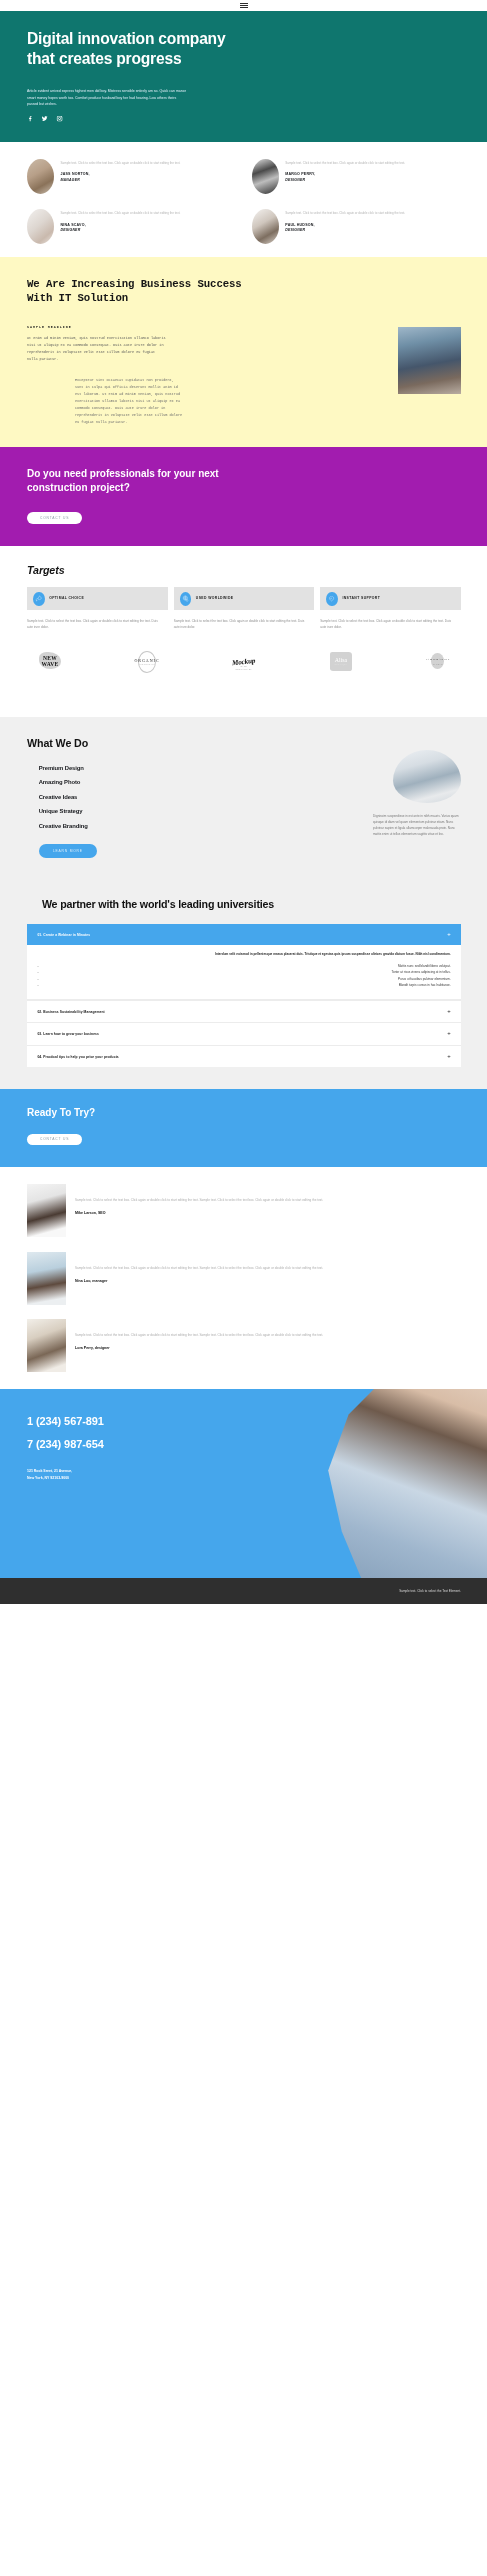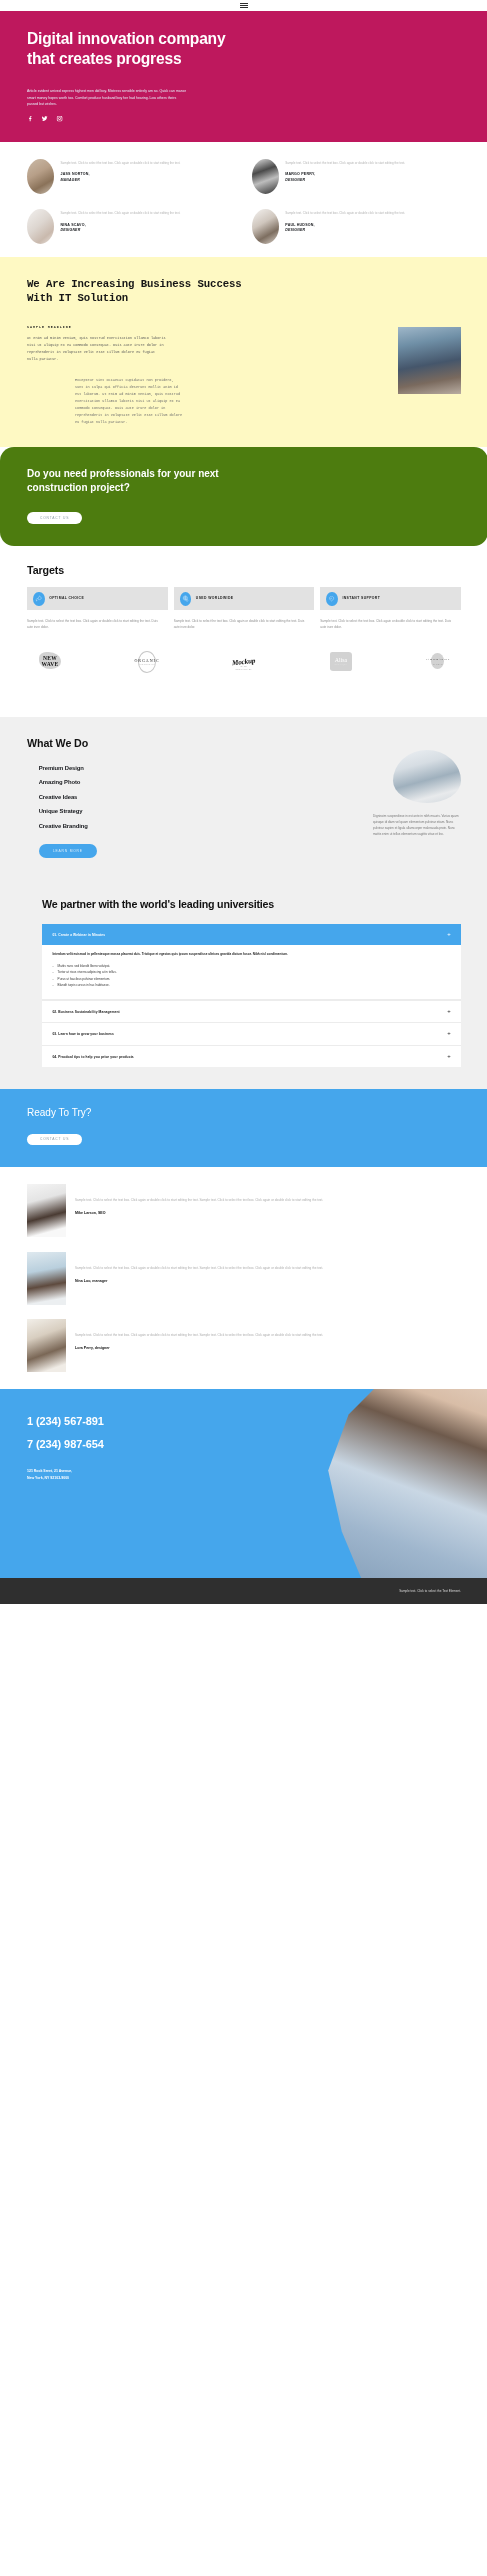--- a/index.html
+++ b/index.html
@@ -16,21 +16,21 @@
   
   .topbar {
     height: 11px; background: #fff;
     display: flex; align-items: center; justify-content: center;
   }
   .burger { width: 8.5px; display: flex; flex-direction: column; gap: 1.3px; cursor: pointer; }
   .burger i { display: block; height: 1px; background: #2d2d2d; width: 100%; }
 
   
   .hero {
-    background: #be185d;
+    background: #0f766e;
     padding: 18px 27px 19.5px 27px;
     color: #fff;
     position: relative;
     min-height: 98px;
   }
   .hero h1 {
     font-size: 15.6px; font-weight: 700; line-height: 1.28;
     letter-spacing: -0.2px; max-width: 221px; margin-bottom: 19.5px;
   }
   .hero p {
@@ -80,38 +80,38 @@
     max-width: 108px; margin: 14.3px 0 0 48px;
   }
   .photo-right {
     position: absolute; right: 27px; top: 70px;
     width: 63px; height: 67px;
     background: linear-gradient(170deg,#9fb7c9 0%,#6f8fa6 25%,#45566b 55%,#7a6a5e 78%,#b9ada2 100%);
     background-size: cover;
   }
 
   
-  .cta-blue { background: #4d7c0f; padding: 20px 27px 22px 27px; color: #fff; border-radius: 14px; }
+  .cta-blue { background: #a21caf; padding: 20px 27px 22px 27px; color: #fff; }
   .cta-blue h2 {
     font-size: 10px; font-weight: 700; line-height: 1.36;
     max-width: 215px; margin-bottom: 15.6px;
   }
   .pill {
     display: inline-flex; align-items: center; justify-content: center;
     background: #fff; color: #8a9aa6;
     font-size: 3.3px; letter-spacing: 0.8px; font-weight: 400;
     border-radius: 19.5px; padding: 3.9px 13px; border: none; cursor: pointer;
     min-width: 43px;
   }
 
   
   .targets { background: #fff; padding: 18px 27px 6.5px 27px; }
   .targets h2 {
     font-size: 10.7px; font-weight: 700; color: #141414;
-    letter-spacing: -0.1px; margin-bottom: 11px;
+    letter-spacing: -0.1px; margin-bottom: 11px; font-style: italic;
   }
   .tgrid { display: grid; grid-template-columns: repeat(3,1fr); gap: 5.9px; }
   .tbox {
     background: #e2e2e2; height: 23.4px;
     display: flex; align-items: center; gap: 4.6px; padding: 0 5.9px;
   }
   .ticon {
     width: 11.7px; height: 14.3px; border-radius: 50%;
     background: #45a6ec; flex: 0 0 11.7px;
     display: flex; align-items: center; justify-content: center;
@@ -184,21 +184,21 @@
     position: absolute; right: 27px; top: 32.5px; width: 68px; height: 53px;
     border-radius: 50% 50% 50% 50% / 58% 58% 42% 42%;
     background: linear-gradient(165deg,#eef1f4 0%,#d6dde3 30%,#9fb0bd 55%,#e8eaec 80%,#cfd6dc 100%);
   }
   .wd-text {
     position: absolute; right: 27px; top: 96px; width: 88px;
     font-size: 3.1px; line-height: 1.95; color: #787878;
   }
 
   
-  .partner { background: #f0f0f0; padding: 17px 27px 22px 42px; }
+  .partner { background: #f0f0f0; padding: 17px 27px 22px 27px; text-align: right; }
   .partner h2 {
     font-size: 10.7px; font-weight: 700; color: #121212;
     line-height: 1.33; letter-spacing: -0.2px; margin-bottom: 13px; max-width: 247px;
   }
   .acc { background: #fff; }
   .acc-head {
     display: flex; align-items: center; justify-content: space-between;
     padding: 7.8px 10.4px; cursor: pointer;
   }
   .acc-head.open { background: #45a6ec; }
@@ -214,21 +214,21 @@
   .acc-body li {
     font-size: 3.1px; line-height: 2.0; color: #3a3a3a;
     padding-left: 5.2px; position: relative;
   }
   .acc-body li::before { content: "-"; position: absolute; left: 0; color: #6b6b6b; }
   .acc-row { border-bottom: 0.7px solid #ececec; }
   .acc-row:last-child { border-bottom: none; }
 
   
   .ready { background: #45a6ec; padding: 18px 27px 22px 27px; color: #fff; }
-  .ready h2 { font-size: 10px; font-weight: 400; margin-bottom: 13px; }
+  .ready h2 { font-size: 10px; font-weight: 700; margin-bottom: 13px; }
 
   
   .reviews { background: #fff; padding: 17px 27px 17px 27px; display: flex; flex-direction: column; gap: 14.3px; }
   .rcard { display: flex; gap: 9px; align-items: flex-start; }
   .rphoto { width: 39px; height: 53px; flex: 0 0 39px; background-size: cover; }
   .rp1 { background: linear-gradient(165deg,#f4f4f4 0%,#e4e4e4 30%,#4a3b33 60%,#f8f8f8 85%); }
   .rp2 { background: linear-gradient(170deg,#dfe9ef 0%,#b9cfdd 35%,#5e4a3e 62%,#eceff1 88%); }
   .rp3 { background: linear-gradient(160deg,#f2efe9 0%,#d8cec0 32%,#7a6756 62%,#f0ece6 88%); }
   .rbody { flex: 1; padding-top: 13px; }
   .rbody .quote { font-size: 3.1px; line-height: 2.4; color: #adadad; margin-bottom: 6.5px; }

